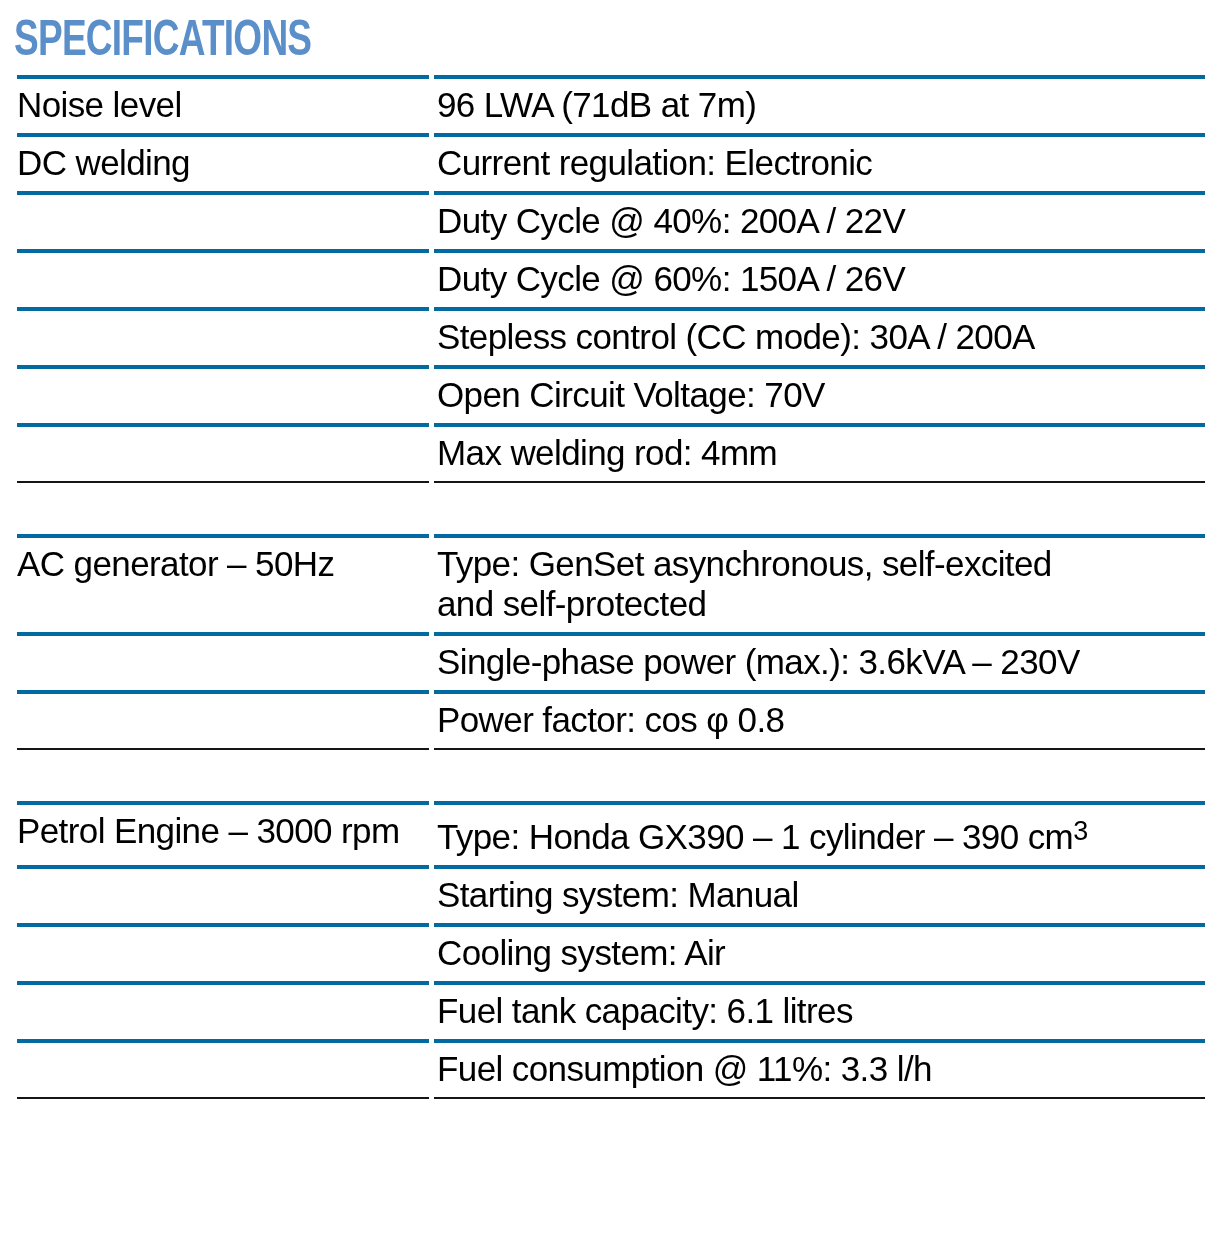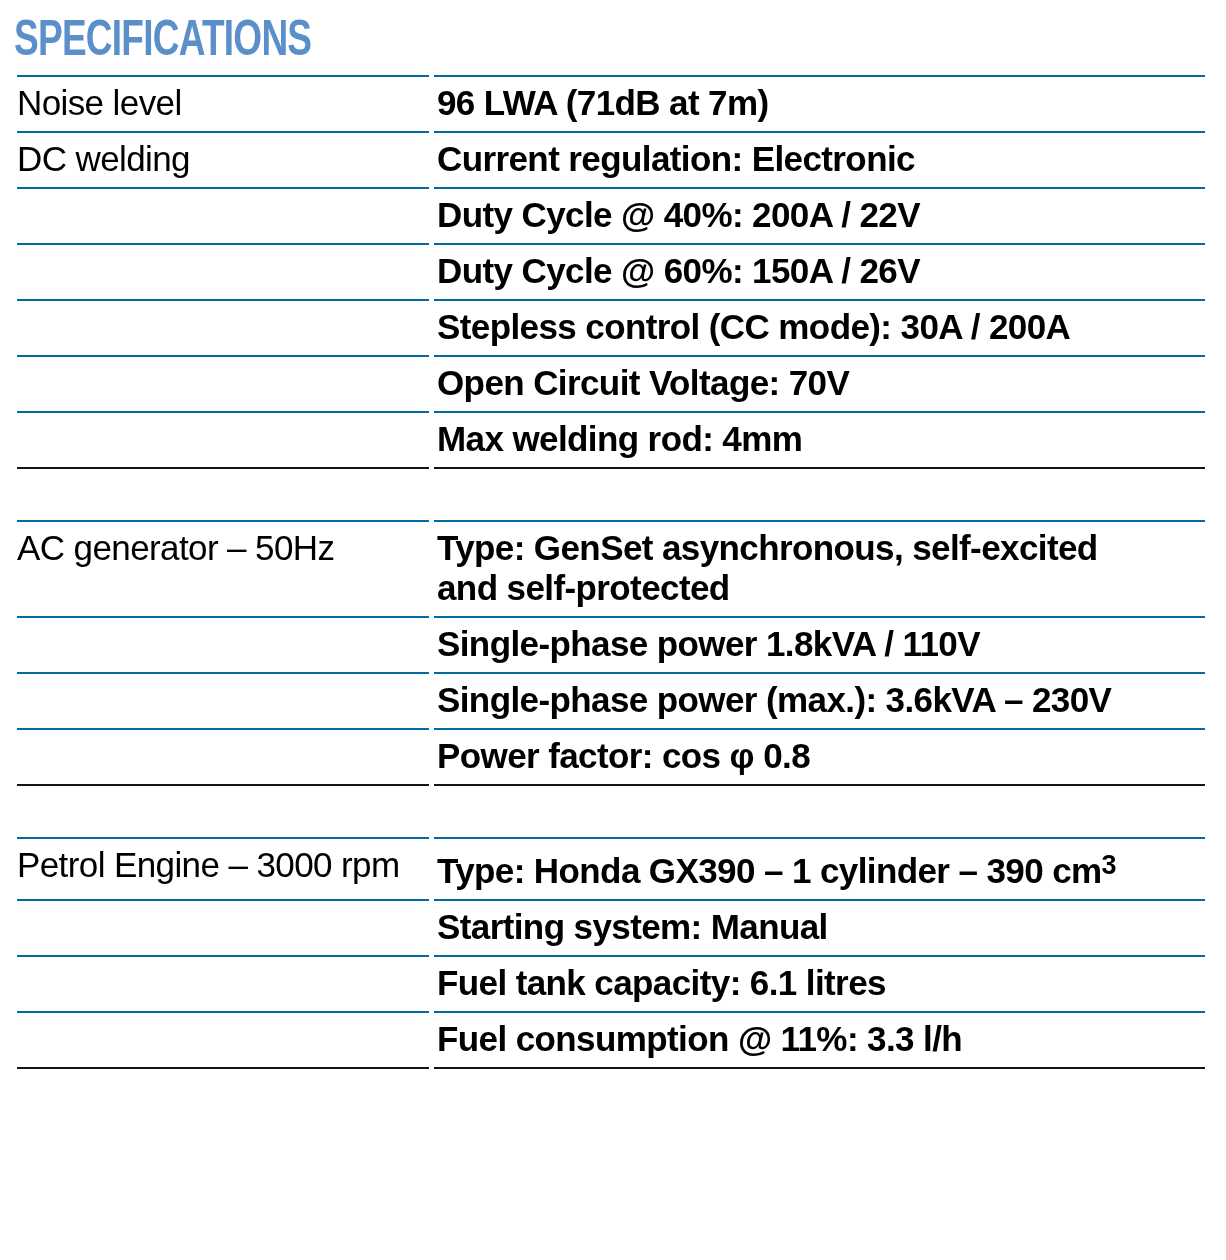--- a/index.html
+++ b/index.html
@@ -32,32 +32,31 @@
     border-collapse: separate;
     border-spacing: 5px 0;
     table-layout: fixed;
     width: 1198px;
     margin: 0 0 51px 0;
   }
   table.spec-table:last-child {
     margin-bottom: 0;
   }
   .spec-table td {
-    border-top: 2px solid #0369a1;
+    border-top: 4px solid #0369a1;
     padding: 6px 0 8px 0;
     font-size: 35px;
     line-height: 40px;
     letter-spacing: -0.6px;
     vertical-align: top;
     white-space: pre-line;
     overflow: visible;
   }
   .spec-table td.value {
     padding-left: 3px;
-    font-weight: bold;
   }
   .spec-table tr.last td {
     border-bottom: 2px solid #151515;
   }
   .sup {
     font-size: 27px;
     letter-spacing: 0;
     vertical-align: 9px;
   }
 </style>
@@ -111,24 +110,20 @@
       <col style="width:771px">
     </colgroup>
     <tbody>
       <tr>
         <td class="label">AC generator – 50Hz</td>
         <td class="value">Type: GenSet asynchronous, self-excited
 and self-protected</td>
       </tr>
       <tr>
         <td class="label"></td>
-        <td class="value">Single-phase power 1.8kVA / 110V</td>
-      </tr>
-      <tr>
-        <td class="label"></td>
         <td class="value">Single-phase power (max.): 3.6kVA – 230V</td>
       </tr>
       <tr class="last">
         <td class="label"></td>
         <td class="value">Power factor: cos φ 0.8</td>
       </tr>
     </tbody>
   </table>
 
   <table class="spec-table">
@@ -140,20 +135,24 @@
       <tr>
         <td class="label">Petrol Engine – 3000 rpm</td>
         <td class="value"><span>Type: Honda GX390 – 1 cylinder – 390 cm</span><span class="sup">3</span></td>
       </tr>
       <tr>
         <td class="label"></td>
         <td class="value">Starting system: Manual</td>
       </tr>
       <tr>
         <td class="label"></td>
+        <td class="value">Cooling system: Air</td>
+      </tr>
+      <tr>
+        <td class="label"></td>
         <td class="value">Fuel tank capacity: 6.1 litres</td>
       </tr>
       <tr class="last">
         <td class="label"></td>
         <td class="value">Fuel consumption @ 11%: 3.3 l/h</td>
       </tr>
     </tbody>
   </table>
 
 </div>

